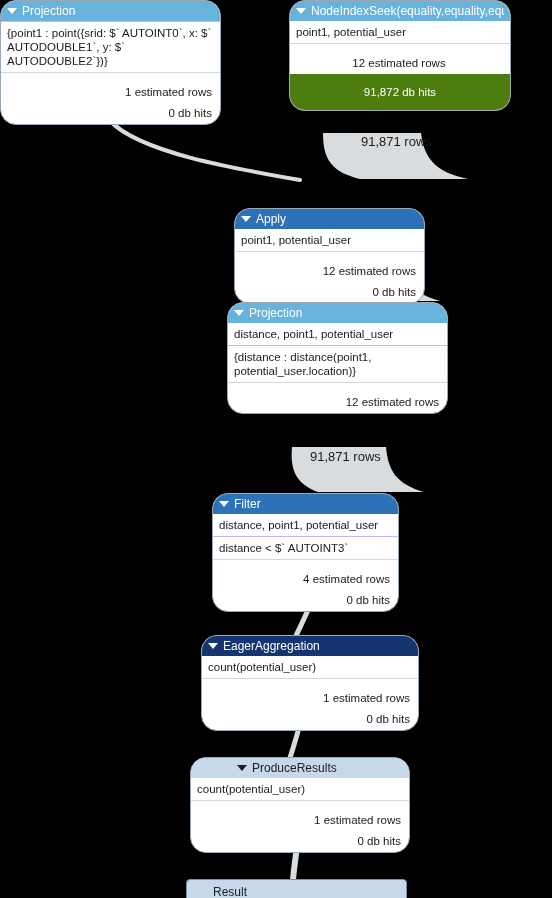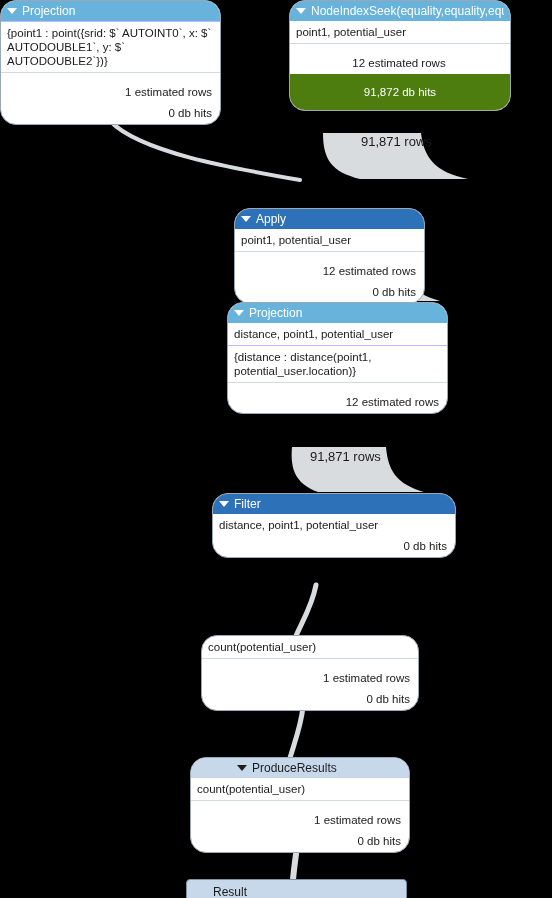--- a/index.html
+++ b/index.html
@@ -178,30 +178,36 @@
   <div class="plan-box" style="left:227px; top:302px; width:221px;">
     <div class="box-header hdr-lightblue">
       <span class="caret"></span>
       <span class="header-title">Projection</span>
     </div>
     <div class="box-row first">distance, point1, potential_user</div>
     <div class="box-row">{distance : distance(point1, potential_user.location)}</div>
     <div class="box-stat">12 estimated rows</div>
   </div>
 
-  <div class="plan-box" style="left:212px; top:493px; width:244px;">
+  <div class="plan-box" style="left:212px; top:493px; width:187px;">
     <div class="box-header hdr-blue">
       <span class="caret"></span>
       <span class="header-title">Filter</span>
     </div>
     <div class="box-row first">distance, point1, potential_user</div>
+    <div class="box-row">distance &lt; $` AUTOINT3`</div>
+    <div class="box-stat">4 estimated rows</div>
     <div class="box-dbhits" style="text-align:right; padding-right:8px;">0 db hits</div>
   </div>
 
   <div class="plan-box" style="left:201px; top:635px; width:218px;">
+    <div class="box-header hdr-navy">
+      <span class="caret"></span>
+      <span class="header-title">EagerAggregation</span>
+    </div>
     <div class="box-row first">count(potential_user)</div>
     <div class="box-stat">1 estimated rows</div>
     <div class="box-dbhits" style="text-align:right; padding-right:8px;">0 db hits</div>
   </div>
 
   <div class="plan-box" style="left:190px; top:757px; width:220px;">
     <div class="box-header hdr-pale">
       <span class="caret"></span>
       <span class="header-title">ProduceResults</span>
     </div>

